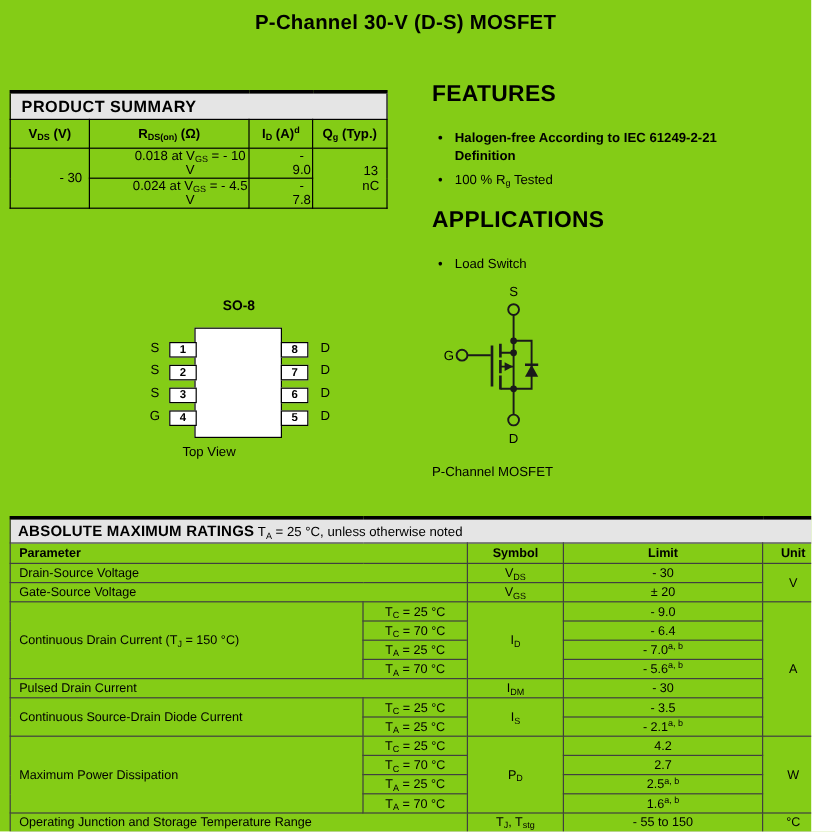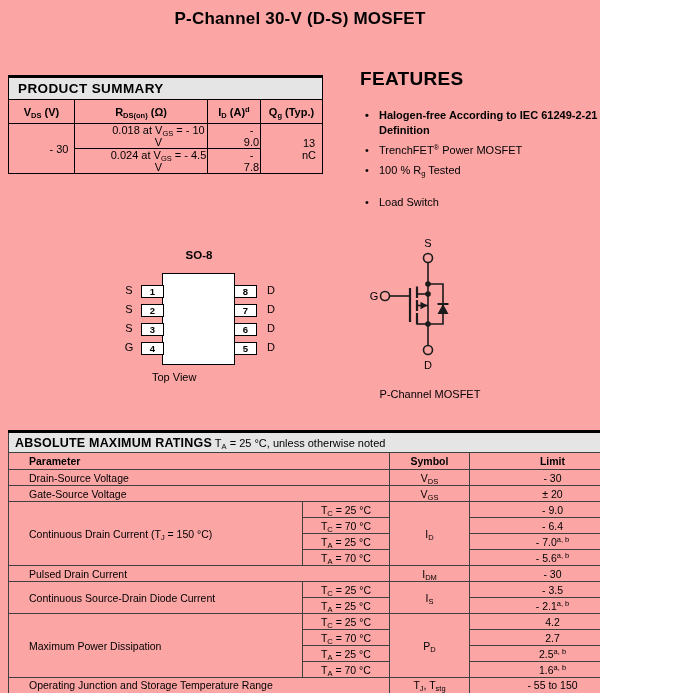--- a/index.html
+++ b/index.html
@@ -1,17 +1,17 @@
 <!DOCTYPE html>
 <html><head>
 <meta charset="utf-8">
 <style>
   html,body { margin:0; padding:0; background:#ffffff; }
   .page {
-    position:relative; width:600px; height:693px; background:#fca5a5;
+    position:relative; width:676px; height:693px; background:#84cc16;
     font-family:"Liberation Sans", sans-serif; color:#000; overflow:hidden;
   }
   sub { font-size:7.5px; vertical-align:-2px; line-height:0; }
   sup { font-size:7.5px; vertical-align:4px; line-height:0; }
 
   .doc-title { position:absolute; top:9px; left:0; width:100%; text-align:center;
     font-size:17px; font-weight:bold; letter-spacing:0.2px; }
 
   
   table.ps { position:absolute; left:8px; top:75px; width:314px;
@@ -55,36 +55,36 @@
     border:1.5px solid #000; background:#fff; }
   .pin { position:absolute; width:21px; height:11px; border:1.5px solid #000;
     font-size:9.5px; font-weight:bold; text-align:center; line-height:11px; background:#fff; }
   .pin-label { position:absolute; font-size:11px; width:14px; text-align:center; }
   .pkg-caption { position:absolute; left:34px; top:126px; width:94px; text-align:left;
     font-size:11px; }
 
   
   .schem { position:absolute; left:365px; top:234px; }
   .schem-caption { position:absolute; left:360px; top:388px; width:140px;
-    text-align:center; font-size:11px; }
+    text-align:left; font-size:11px; }
 
   
   table.amr { position:absolute; left:8px; top:430px; width:678px;
     border-collapse:collapse; table-layout:fixed;
     border:1px solid #000; border-top:3px solid #000; border-bottom:2px solid #000; }
   table.amr td, table.amr th { border:1px solid #404040; font-size:10.5px;
     text-align:center; padding:0 2px; }
   table.amr tr { height:16px; }
   table.amr tr.amr-title-row { height:21px; }
   table.amr tr.amr-head-row { height:17px; }
   table.amr .amr-title { background:#e5e5e5; text-align:left; padding:2px 6px; }
   table.amr .amr-title .t { font-weight:bold; font-size:12.5px; letter-spacing:0.2px; }
   table.amr .amr-title .n { font-size:11px; font-weight:normal; }
   table.amr th { font-weight:bold; }
-  table.amr th.p, table.amr td.p { text-align:left; padding-left:20px; }
+  table.amr th.p, table.amr td.p { text-align:left; padding-left:7px; }
 </style>
 </head>
 <body>
 
 <div class="page">
 
   <div class="doc-title">P-Channel 30-V (D-S) MOSFET</div>
 
   <table class="ps">
     <colgroup>
@@ -113,23 +113,23 @@
       <td>0.024 at V<sub>GS</sub> = - 4.5 V</td>
       <td>- 7.8</td>
     </tr>
   </tbody>
     </table>
 
   <div class="features">
     <div class="sec-head">FEATURES</div>
     <ul class="blist">
       <li class="bold">Halogen-free According to IEC 61249-2-21<br>Definition</li>
-      <li>TrenchFET<sup>®</sup> Power MOSFET</li>
       <li>100 % R<sub>g</sub> Tested</li>
     </ul>
+    <div class="sec-head apps-head">APPLICATIONS</div>
     <ul class="blist">
       <li>Load Switch</li>
     </ul>
   </div>
 
 
   <div class="pkg">
     <div class="pkg-name">SO-8</div>
     <div class="pkg-body"></div>
 

